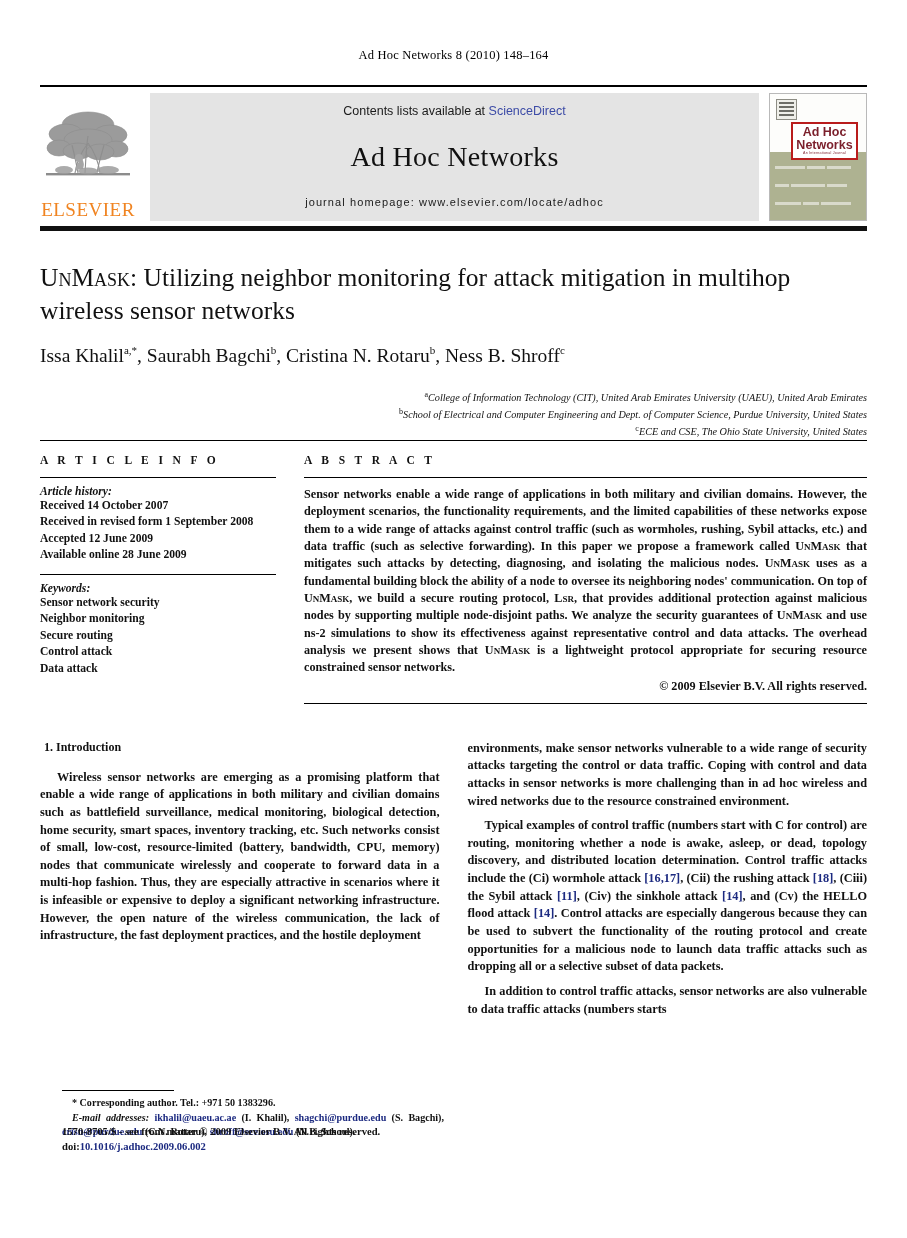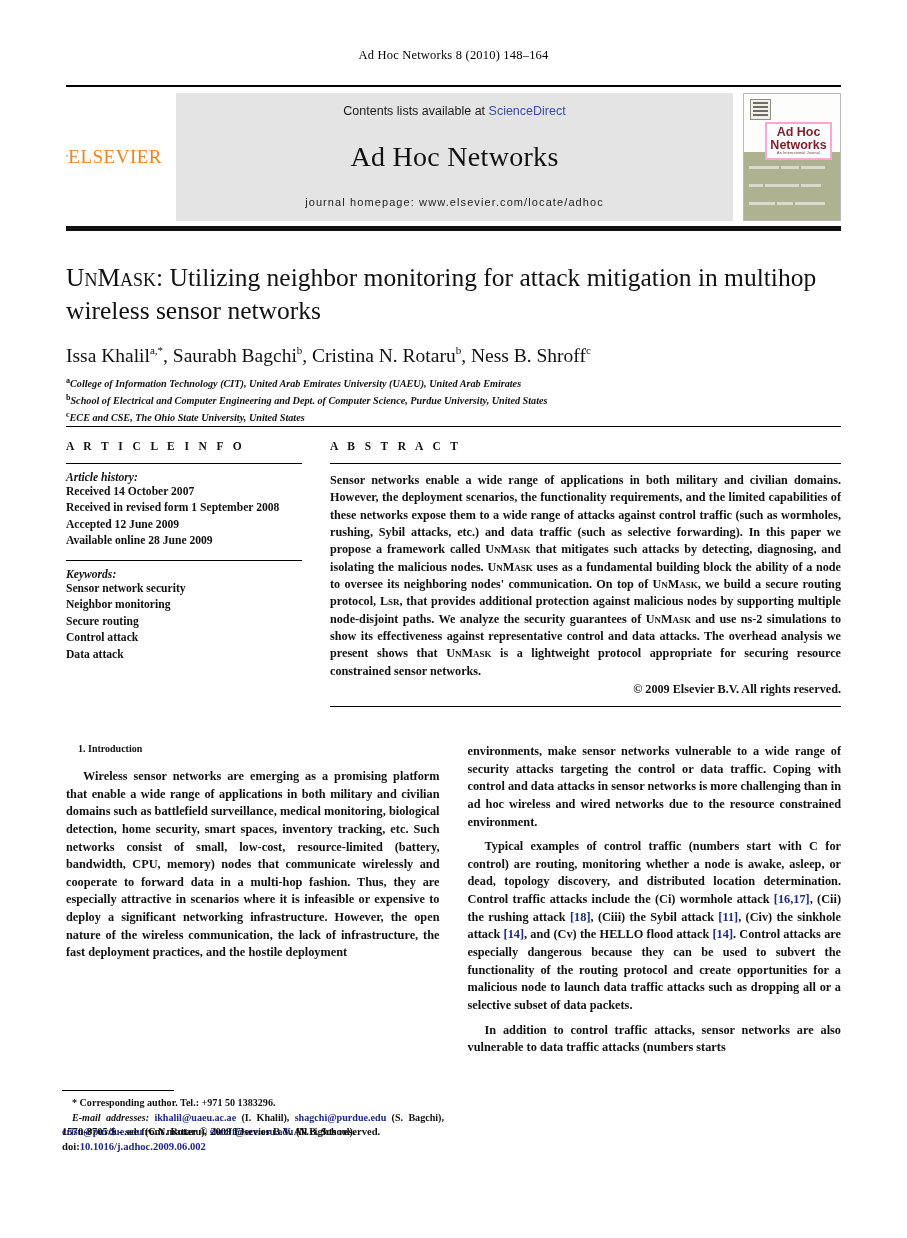--- a/index.html
+++ b/index.html
@@ -13,21 +13,21 @@
     font-family: "Liberation Serif", "DejaVu Serif", serif;
     color: #000000;
     position: relative;
     overflow: hidden;
   }
   .page {
     width: 907px;
     height: 896px;
     position: relative;
     box-sizing: border-box;
-    padding: 0 66px;
+    padding: 0 40px;
   }
 
   
   .running-head {
     text-align: center;
     font-size: 12.5px;
     padding-top: 48px;
     letter-spacing: 0.2px;
   }
 
@@ -37,21 +37,21 @@
     border-top: 2px solid #000;
     padding-top: 6px;
     display: flex;
     align-items: stretch;
     height: 128px;
   }
   .elsevier-logo {
     width: 96px;
     flex: 0 0 96px;
     display: flex;
-    flex-direction: row;
+    flex-direction: column;
     align-items: center;
     justify-content: flex-end;
     padding-bottom: 2px;
   }
   .tree-svg { display:block; }
   .elsevier-word {
     font-family: "Liberation Serif", serif;
     font-size: 19px;
     color: #f08421;
     letter-spacing: 0.5px;
@@ -106,21 +106,21 @@
   }
   .cover-stamp {
     position: absolute; left: 6px; top: 5px; width: 19px; height: 19px;
     background: #efefe9; border: 1px solid #8d8d84;
   }
   .cover-stamp i {
     display:block; height:2px; background:#6d6d66; margin:2px 2px 0 2px;
   }
   .cover-title {
     position: absolute; left: 13px; right: 8px; top: 28px;
-    border: 2px solid #f9a8d4;
+    border: 2px solid #b91c1c;
     padding: 2px 2px 3px 2px;
     background: #ffffff;
     text-align: center;
     font-family: "Liberation Sans", sans-serif;
     font-weight: bold;
     font-size: 12.5px;
     color: #7b1f2b;
     line-height: 1.02;
     margin-left: 8px;
   }
@@ -152,26 +152,27 @@
   .smallcaps {
     font-variant: small-caps;
   }
   .authors {
     font-size: 19.5px;
     margin-top: 17px;
     color: #111;
   }
   .authors sup { font-size: 11px; }
   .affils {
-    margin-top: 8px;
+    margin-top: 22px;
     font-size: 10.2px;
     font-style: italic;
-    font-weight: bold;
+    font-weight: normal;
     line-height: 1.44;
     color: #111;
+    text-align: right;
   }
   .affils sup { font-style: normal; font-size: 8px; }
 
   
   .info-row {
     display: flex;
     border-top: 1px solid #000;
     padding-top: 0;
   }
   .col-info {
@@ -222,23 +223,23 @@
 
   
   .body-cols {
     margin-top: 36px;
     display: flex;
     gap: 28px;
   }
   .bcol { flex: 1 1 0; min-width: 0; position: relative; }
   .bcol.left { padding-bottom: 0; }
   h2.sec-title {
-    font-size: 10px;
-    font-weight: bold;
-    margin: 0 0 14px 12px;
+    font-size: 12px;
+    font-weight: bold;
+    margin: 0 0 14px 4px;
     color: #111;
   }
   p.body-p {
     font-size: 12.3px;
     line-height: 1.435;
     text-align: justify;
     margin: 0;
     text-indent: 17px;
     font-weight: bold;
     color: #111;

